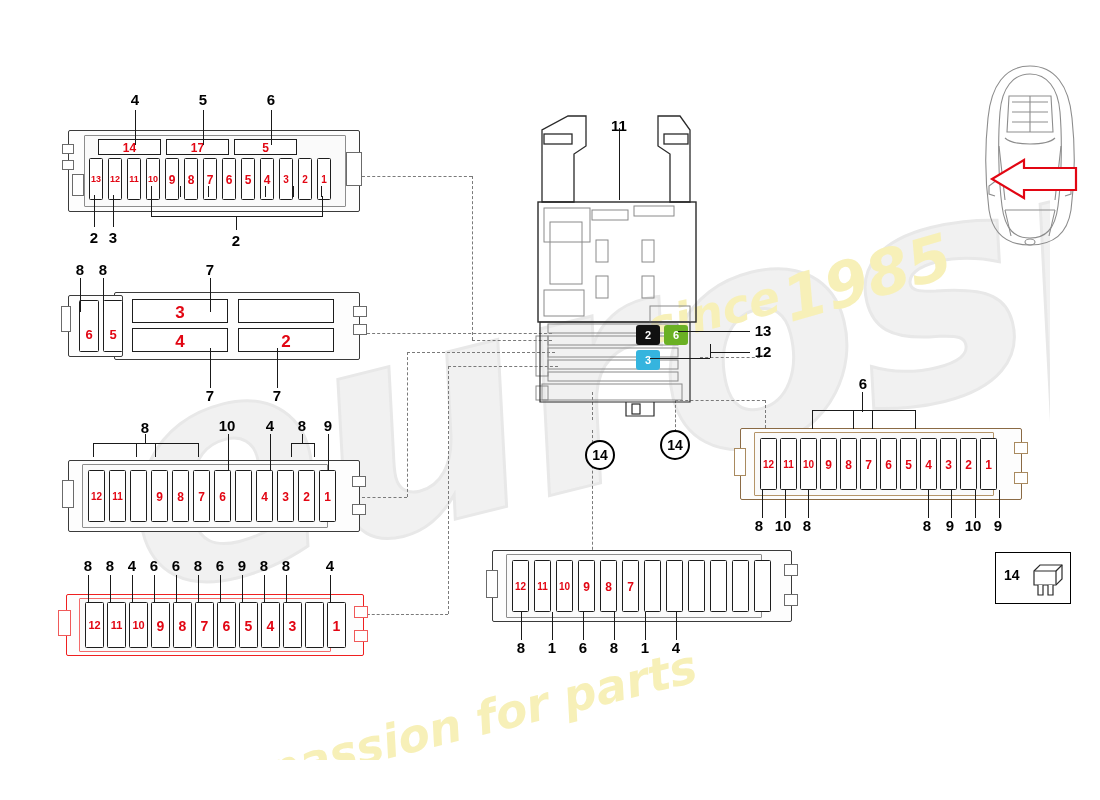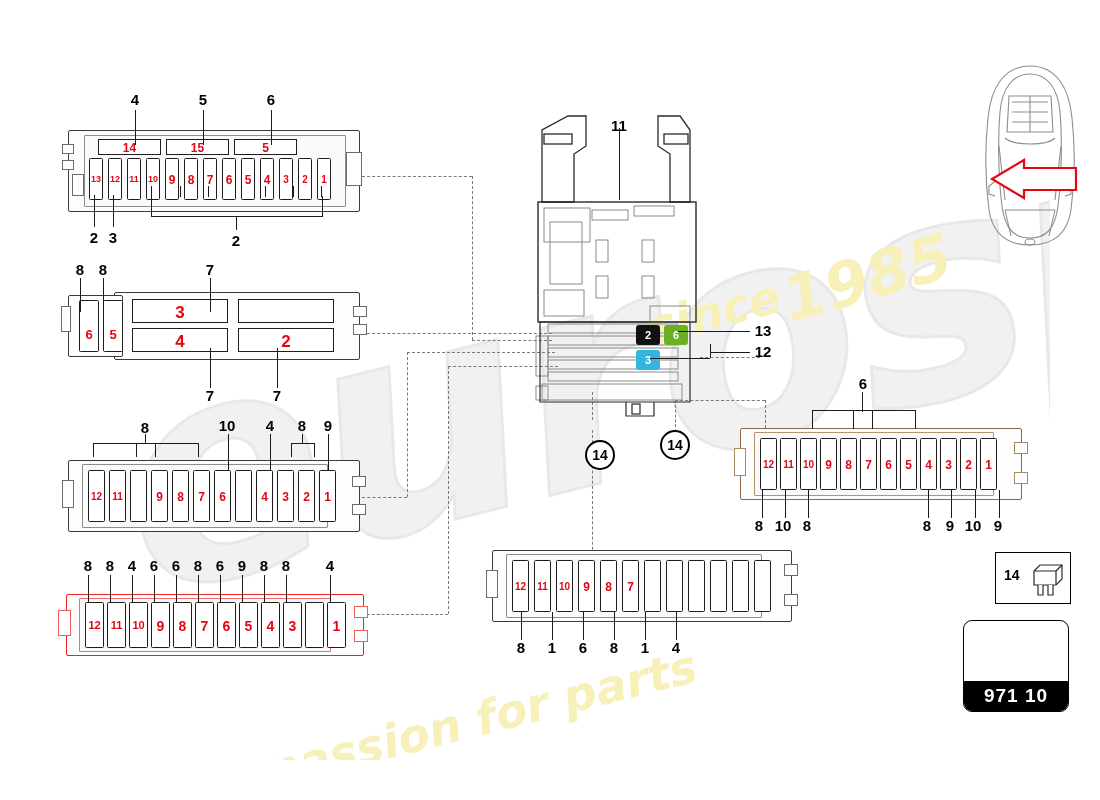--- a/index.html
+++ b/index.html
@@ -130,21 +130,21 @@
 
     <div class="notch" style="left:-6px;top:14px;width:12px;height:10px;"></div>
     <div class="notch" style="left:-6px;top:30px;width:12px;height:10px;"></div>
     <div class="notch" style="left:4px;top:44px;width:12px;height:22px;"></div>
 
     <div class="notch" style="left:278px;top:22px;width:16px;height:34px;"></div>
 
     <div class="relay" style="left:30px;top:9px;width:63px;height:16px;"></div>
     <div class="relaynum" style="left:30px;top:12px;width:63px;font-size:12px;">14</div>
     <div class="relay" style="left:98px;top:9px;width:63px;height:16px;"></div>
-    <div class="relaynum" style="left:98px;top:12px;width:63px;font-size:12px;">15</div>
+    <div class="relaynum" style="left:98px;top:12px;width:63px;font-size:12px;">17</div>
     <div class="relay" style="left:166px;top:9px;width:63px;height:16px;"></div>
     <div class="relaynum" style="left:166px;top:12px;width:63px;font-size:12px;">5</div>
 
     <div class="slot" style="left:21px;top:28px;width:14px;height:42px;"></div>
     <div class="slotnum" style="left:21px;top:45px;width:14px;font-size:9px;">13</div>
     <div class="slot" style="left:40px;top:28px;width:14px;height:42px;"></div>
     <div class="slotnum" style="left:40px;top:45px;width:14px;font-size:9px;">12</div>
     <div class="slot" style="left:59px;top:28px;width:14px;height:42px;"></div>
     <div class="slotnum" style="left:59px;top:45px;width:14px;font-size:9px;">11</div>
     <div class="slot" style="left:78px;top:28px;width:14px;height:42px;"></div>
@@ -517,17 +517,14 @@
           <path d="M6 10 L12 4 L34 4 L34 18 L28 24 L6 24 Z"></path>
           <path d="M6 10 L28 10 L28 24"></path>
           <path d="M28 10 L34 4"></path>
           <path d="M10 24 L10 34 L15 34 L15 24"></path>
           <path d="M20 24 L20 34 L25 34 L25 24"></path>
         </g>
       </svg>
     </div>
   </div>
 
-  <div class="partbox" style="left:963px;top:620px;width:106px;height:92px;">
-    <div class="partbar" style="height:30px;line-height:30px;font-size:19px;">971 10</div>
-  </div>
 
 </div>
 
 </body></html>

